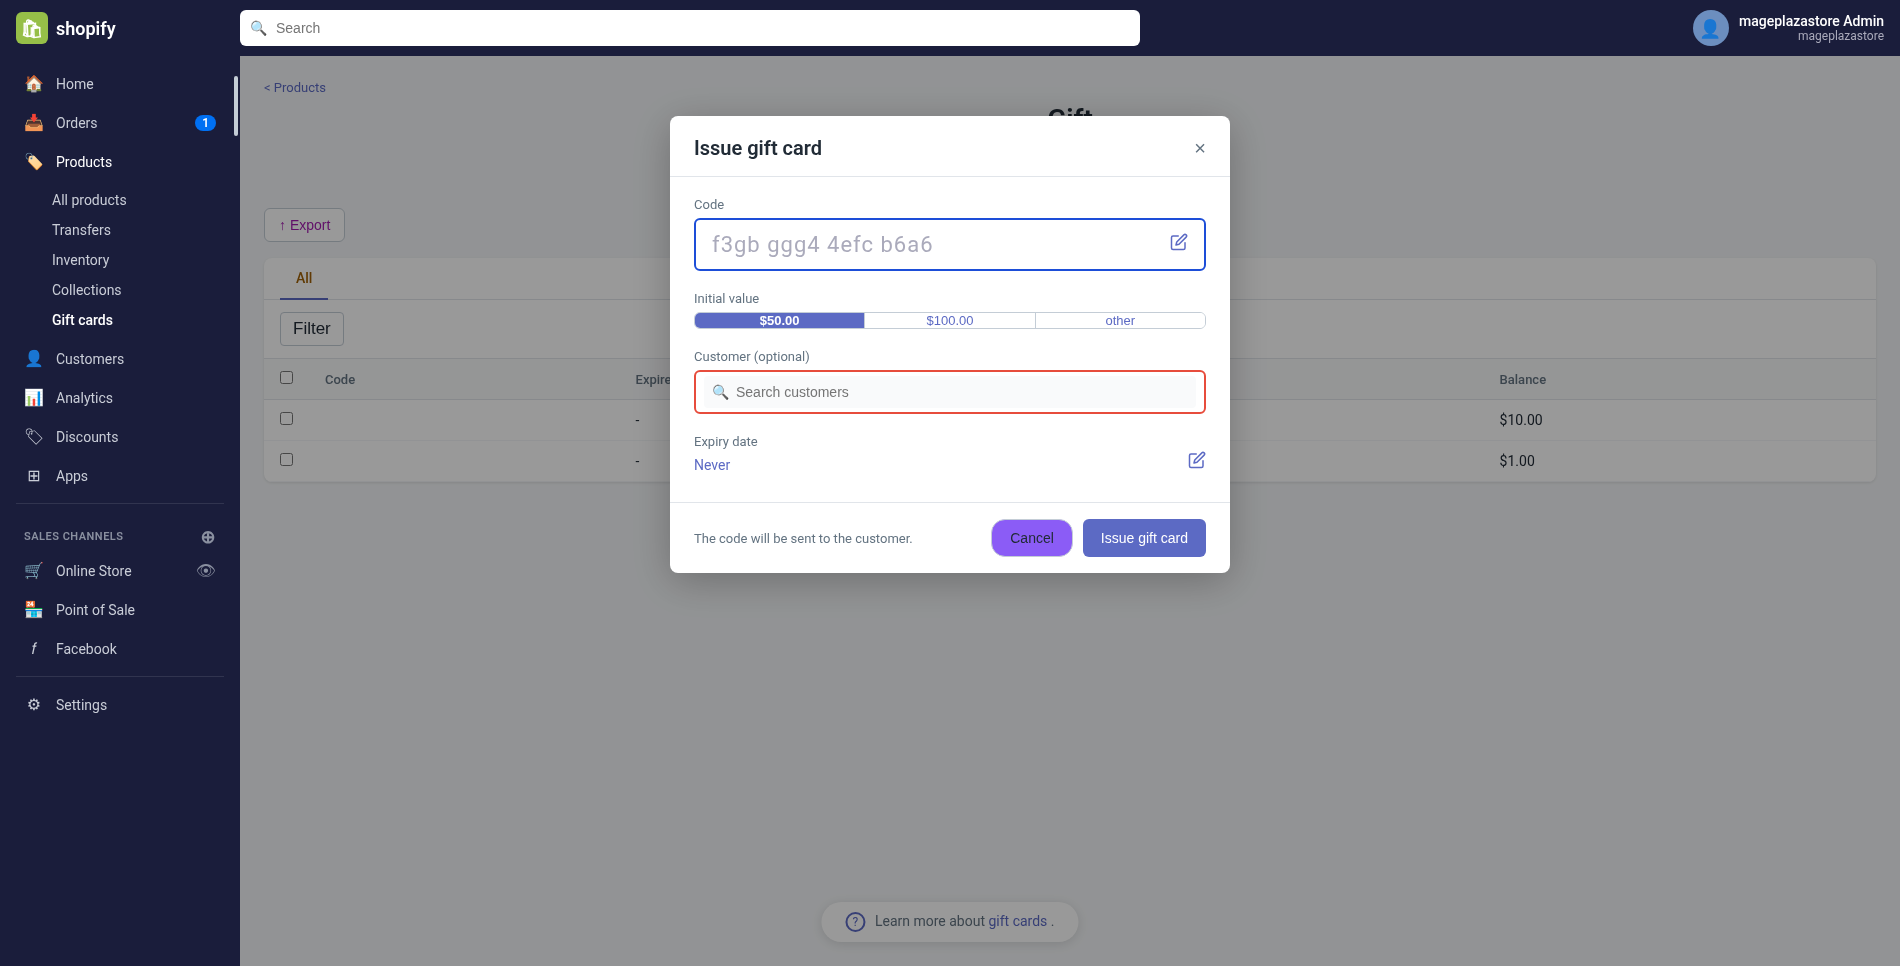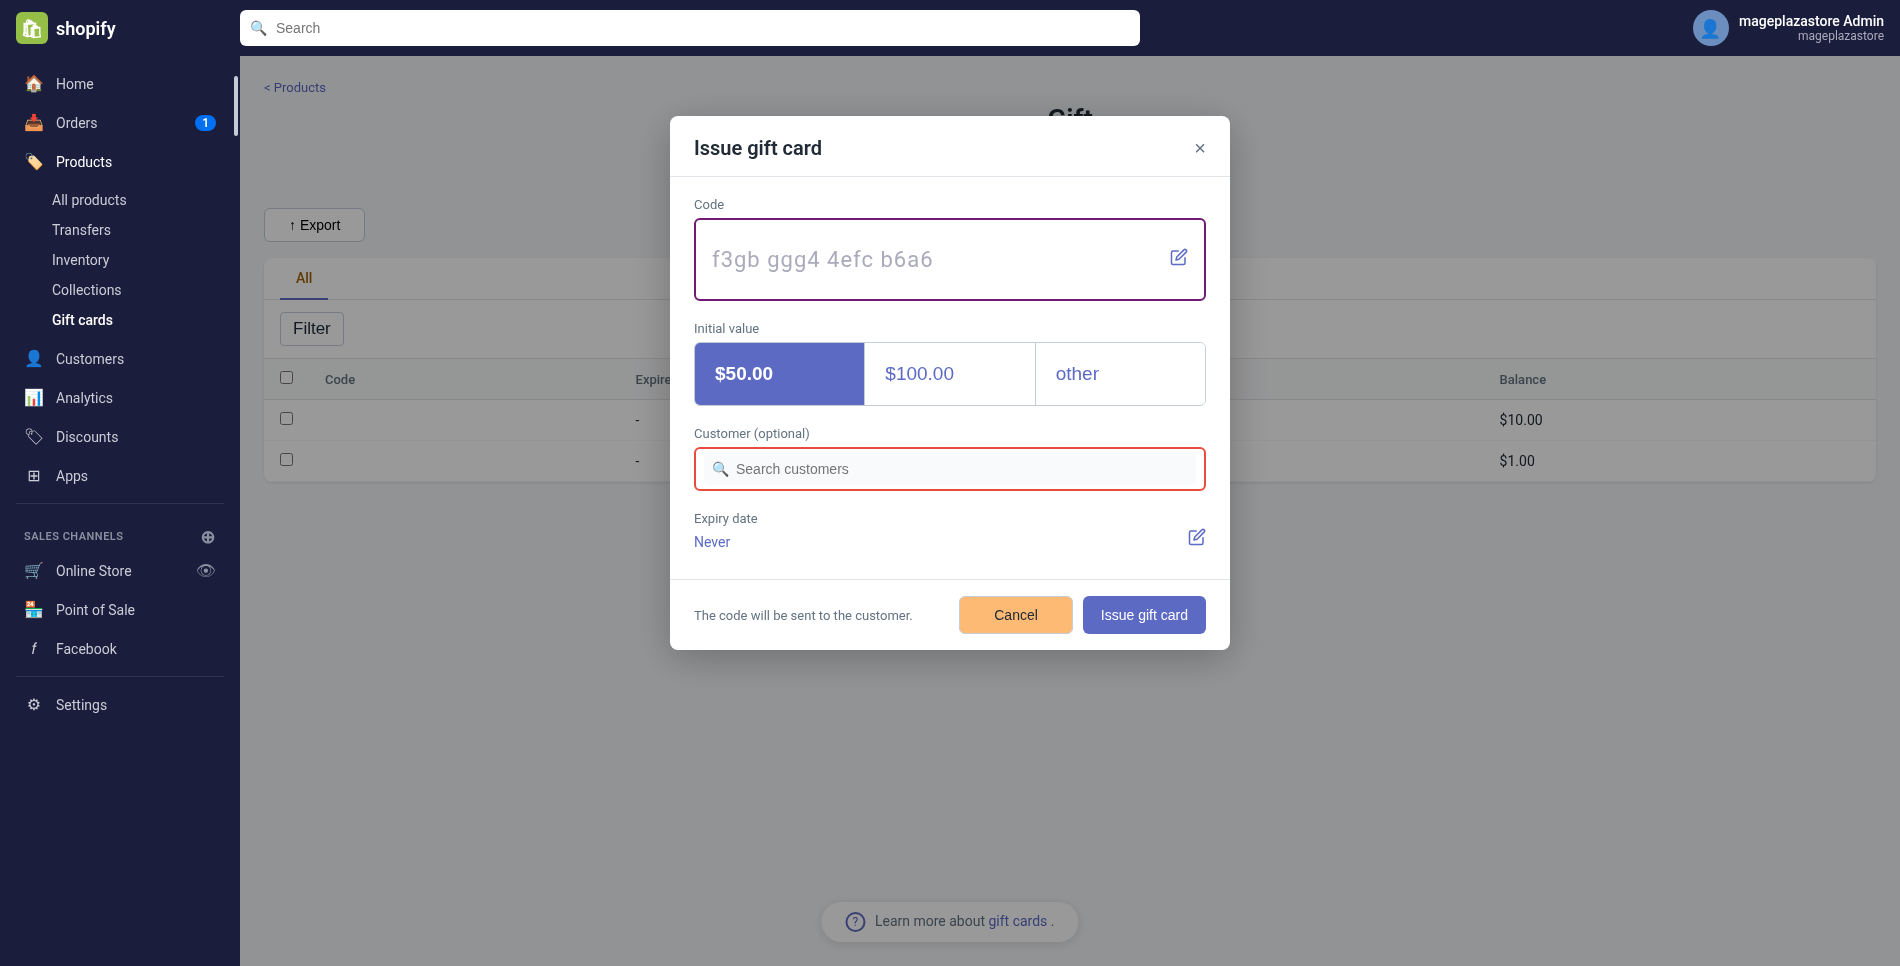--- a/index.html
+++ b/index.html
@@ -187,22 +187,22 @@
       border: none;
       padding: 10px 18px;
       border-radius: 6px;
       font-size: 14px;
       font-weight: 500;
       cursor: pointer;
     }
     .export-btn {
       background: white;
       border: 1px solid #c4cdd6;
-      color: #000000;
-      padding: 8px 24px;
+      color: #a21caf;
+      padding: 8px 14px;
       border-radius: 6px;
       font-size: 14px;
       cursor: pointer;
     }
 
     
     .card {
       background: white;
       border-radius: 8px;
       box-shadow: 0 1px 3px rgba(0,0,0,0.1);
@@ -302,23 +302,23 @@
       padding: 20px 24px;
       overflow-y: auto;
       flex: 1;
     }
     .field-label {
       font-size: 13px;
       color: #637381;
       margin-bottom: 6px;
     }
     .code-box {
-      border: 2px solid #701a75;
-      border-radius: 6px;
-      padding: 27px 16px;
+      border: 2px solid #1d4ed8;
+      border-radius: 6px;
+      padding: 12px 16px;
       margin-bottom: 20px;
       display: flex;
       align-items: center;
       justify-content: space-between;
     }
     .code-value {
       font-size: 22px;
       color: #aab;
       letter-spacing: 1px;
     }
@@ -331,23 +331,23 @@
     }
     .initial-value-section { margin-bottom: 20px; }
     .value-options {
       display: flex;
       border: 1px solid #c4cdd6;
       border-radius: 6px;
       overflow: hidden;
     }
     .value-opt {
       flex: 1;
-      padding: 20px;
-      text-align: left;
-      font-size: 19px;
+      padding: 0;
+      text-align: center;
+      font-size: 13px;
       cursor: pointer;
       border: none;
       background: white;
       color: #5c6ac4;
       border-right: 1px solid #c4cdd6;
     }
     .value-opt:last-child { border-right: none; }
     .value-opt.selected { background: #5c6ac4; color: white; font-weight: 600; }
     .customer-section { margin-bottom: 20px; }
     .customer-box {
@@ -392,25 +392,25 @@
       display: flex;
       align-items: center;
       justify-content: space-between;
     }
     .footer-note {
       font-size: 13px;
       color: #637381;
     }
     .footer-actions { display: flex; gap: 10px; }
     .btn-cancel {
-      background: #fdba74;
+      background: #8b5cf6;
       border: 1px solid #c4cdd6;
       color: #212b36;
-      padding: 10px 34px;
-      border-radius: 6px;
+      padding: 10px 18px;
+      border-radius: 14px;
       font-size: 14px;
       cursor: pointer;
     }
     .btn-issue {
       background: #5c6ac4;
       color: white;
       border: none;
       padding: 10px 18px;
       border-radius: 6px;
       font-size: 14px;

